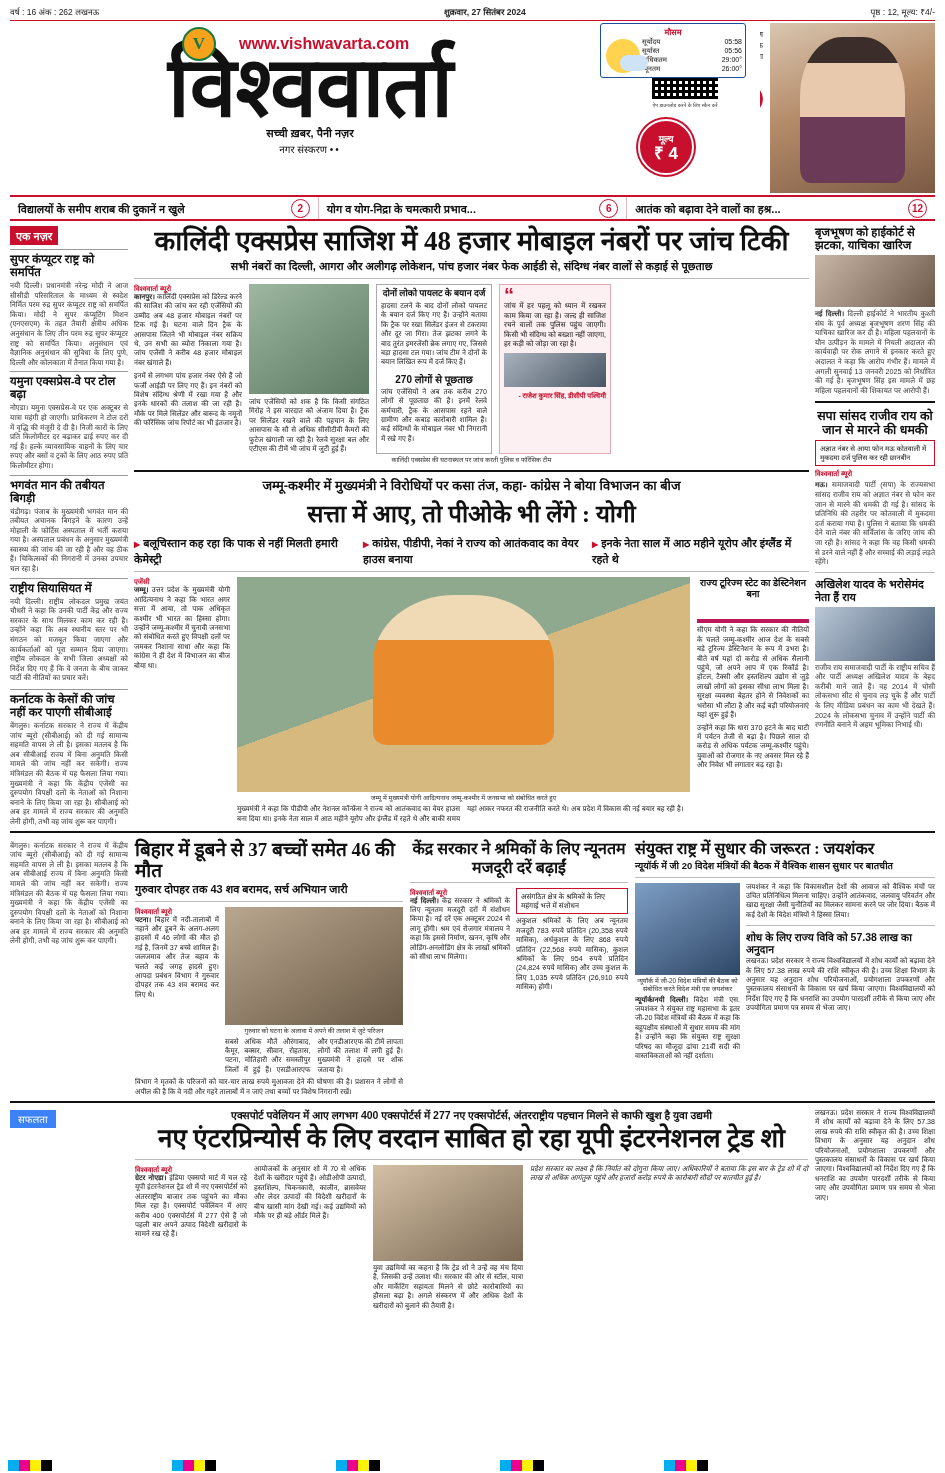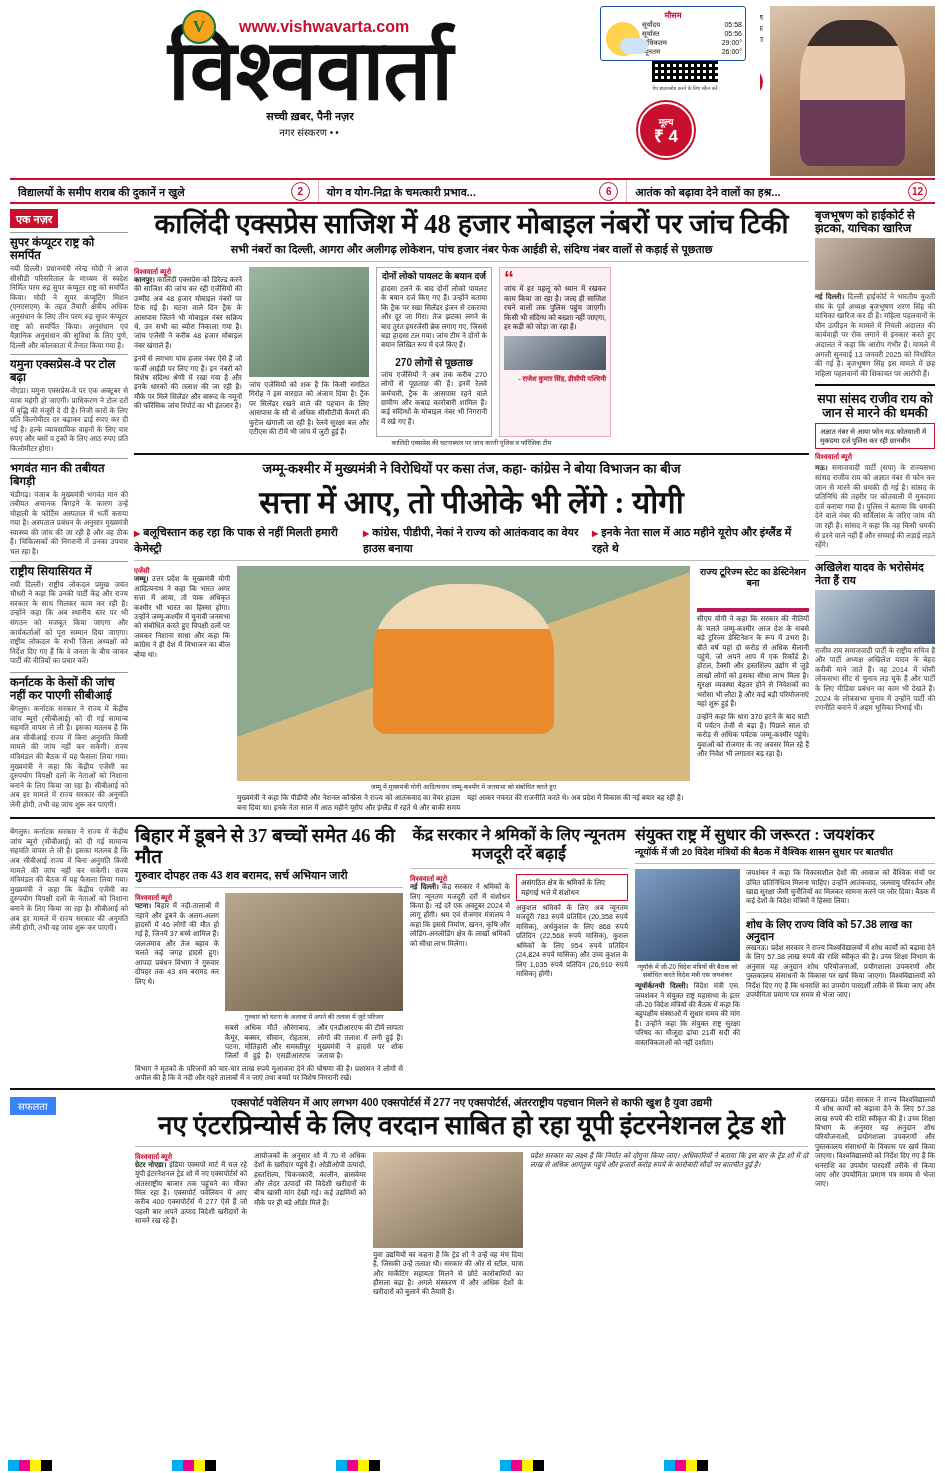--- a/index.html
+++ b/index.html
@@ -148,20 +148,25 @@
   .colorbar .grp { display:flex; }
   .colorbar i { display:block; width:11px; height:11px; margin-top:3px; }
   .center { text-align:center; }
   .b { font-weight:bold; }
 </style>
 </head>
 <body>
 
 <div class="page">
 
+  <div class="topbar">
+    <span class="seg">वर्ष : 16 अंक : 262 लखनऊ</span>
+    <span class="seg b">शुक्रवार, 27 सितंबर 2024</span>
+    <span class="seg">पृष्ठ : 12, मूल्य: ₹4/-</span>
+  </div>
 
   <div class="masthead">
     <div class="mh-left">
       <div class="logo-badge">V</div>
       <a class="site-url">www.vishwavarta.com</a>
       <div class="paper-name center">विश्ववार्ता</div>
       <div class="tagline">सच्ची ख़बर, पैनी नज़र</div>
       <div class="edition">
         <span>नगर संस्करण</span>
         <span class="dots">••</span>
@@ -263,40 +268,40 @@
               <span class="b">कानपुर।</span>
               <span>कालिंदी एक्सप्रेस को डिरेल्ड करने की साजिश की जांच कर रही एजेंसियों की उम्मीद अब 48 हजार मोबाइल नंबरों पर टिक गई है। घटना वाले दिन ट्रैक के आसपास जितने भी मोबाइल नंबर सक्रिय थे, उन सभी का ब्योरा निकाला गया है। जांच एजेंसी ने करीब 48 हजार मोबाइल नंबर खंगाले हैं।</span>
             </div>
             <div class="txt" style="margin-top:4px;">इनमें से लगभग पांच हजार नंबर ऐसे हैं जो फर्जी आईडी पर लिए गए हैं। इन नंबरों को विशेष संदिग्ध श्रेणी में रखा गया है और इनके धारकों की तलाश की जा रही है। मौके पर मिले सिलेंडर और बारूद के नमूनों की फॉरेंसिक जांच रिपोर्ट का भी इंतजार है।</div>
           </div>
           <div style="width:120px;">
             <div class="photo-box" style="height:110px;"></div>
             <div class="txt" style="margin-top:4px;">जांच एजेंसियों को शक है कि किसी संगठित गिरोह ने इस वारदात को अंजाम दिया है। ट्रैक पर सिलेंडर रखने वाले की पहचान के लिए आसपास के सौ से अधिक सीसीटीवी कैमरों की फुटेज खंगाली जा रही है। रेलवे सुरक्षा बल और एटीएस की टीमें भी जांच में जुटी हुई हैं।</div>
           </div>
           <div style="width:116px;" class="boxed-gray">
-            <div class="b" style="font-size:9px; text-align:center; line-height:11px;">दोनों लोको पायलट के बयान दर्ज</div>
+            <div class="b" style="font-size:9px; text-align:center; line-height:11px;font-family:Liberation Serif, serif;">दोनों लोको पायलट के बयान दर्ज</div>
             <div class="txt" style="margin-top:3px;">हादसा टलने के बाद दोनों लोको पायलट के बयान दर्ज किए गए हैं। उन्होंने बताया कि ट्रैक पर रखा सिलेंडर इंजन से टकराया और दूर जा गिरा। तेज झटका लगने के बाद तुरंत इमरजेंसी ब्रेक लगाए गए, जिससे बड़ा हादसा टल गया। जांच टीम ने दोनों के बयान लिखित रूप में दर्ज किए हैं।</div>
             <div class="b" style="font-size:10px; text-align:center; margin-top:4px;">270 लोगों से पूछताछ</div>
             <div class="txt" style="margin-top:2px;">जांच एजेंसियों ने अब तक करीब 270 लोगों से पूछताछ की है। इनमें रेलवे कर्मचारी, ट्रैक के आसपास रहने वाले ग्रामीण और कबाड़ कारोबारी शामिल हैं। कई संदिग्धों के मोबाइल नंबर भी निगरानी में रखे गए हैं।</div>
           </div>
           <div style="width:112px;" class="quote-box">
             <div class="quote-mark">“</div>
             <div class="quote-txt">जांच में हर पहलू को ध्यान में रखकर काम किया जा रहा है। जल्द ही साजिश रचने वालों तक पुलिस पहुंच जाएगी। किसी भी संदिग्ध को बख्शा नहीं जाएगा, हर कड़ी को जोड़ा जा रहा है।</div>
             <div style="height:34px; margin:4px 0; background:linear-gradient(140deg,#a8b2bd,#4a5664);"></div>
             <div class="quote-by">- राजेश कुमार सिंह, डीसीपी पश्चिमी</div>
           </div>
         </div>
         <div class="photo-cap">कालिंदी एक्सप्रेस की घटनास्थल पर जांच करती पुलिस व फॉरेंसिक टीम</div>
       </div>
 
       <div class="rule-thick"></div>
 
       <div>
         <div class="center b" style="font-size:13px; line-height:16px;">जम्मू-कश्मीर में मुख्यमंत्री ने विरोधियों पर कसा तंज, कहा- कांग्रेस ने बोया विभाजन का बीज</div>
-        <div class="head-xl" style="font-size:31px; line-height:36px; margin-top:8px;">सत्ता में आए, तो पीओके भी लेंगे : योगी</div>
+        <div class="head-xl" style="font-size:24px; line-height:36px; margin-top:2px;">सत्ता में आए, तो पीओके भी लेंगे : योगी</div>
         <div class="threeups">
           <div class="tri">बलूचिस्तान कह रहा कि पाक से नहीं मिलती हमारी केमेस्ट्री</div>
           <div class="tri">कांग्रेस, पीडीपी, नेकां ने राज्य को आतंकवाद का वेयर हाउस बनाया</div>
           <div class="tri">इनके नेता साल में आठ महीने यूरोप और इंग्लैंड में रहते थे</div>
         </div>
         <div class="rule"></div>
         <div style="display:flex; gap:7px;">
           <div style="width:96px;">
             <div class="byline">एजेंसी</div>
             <div class="txt">

